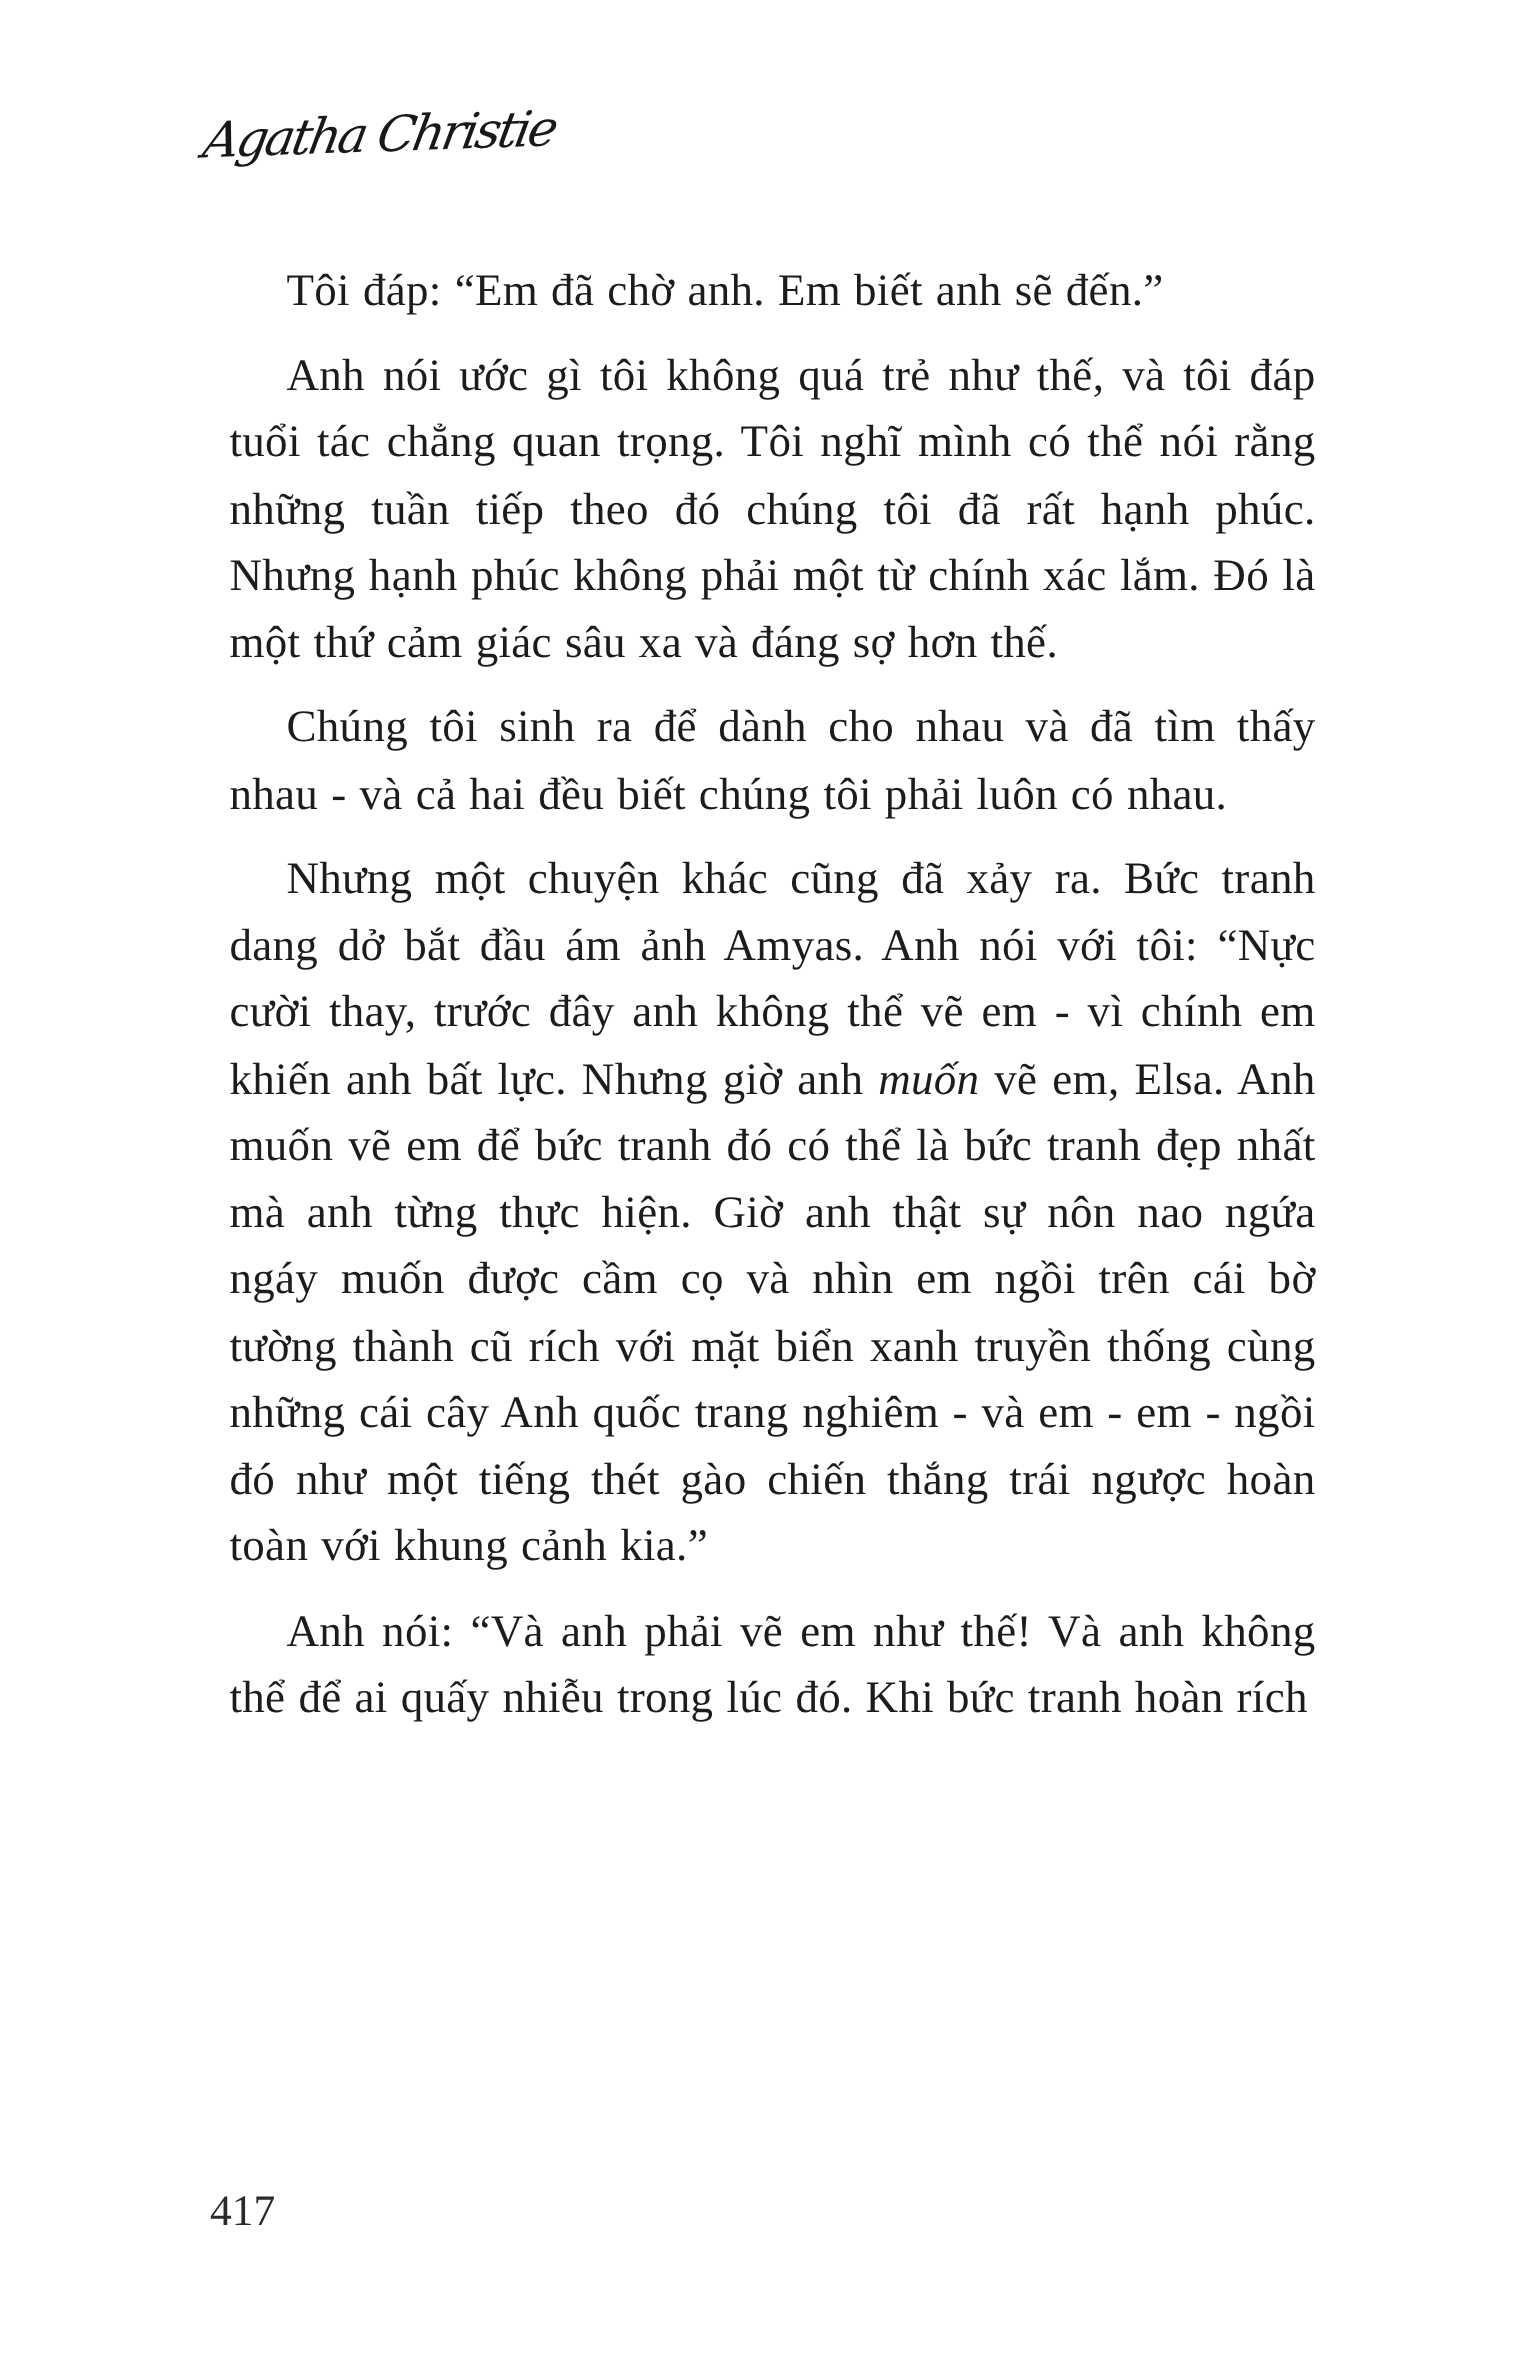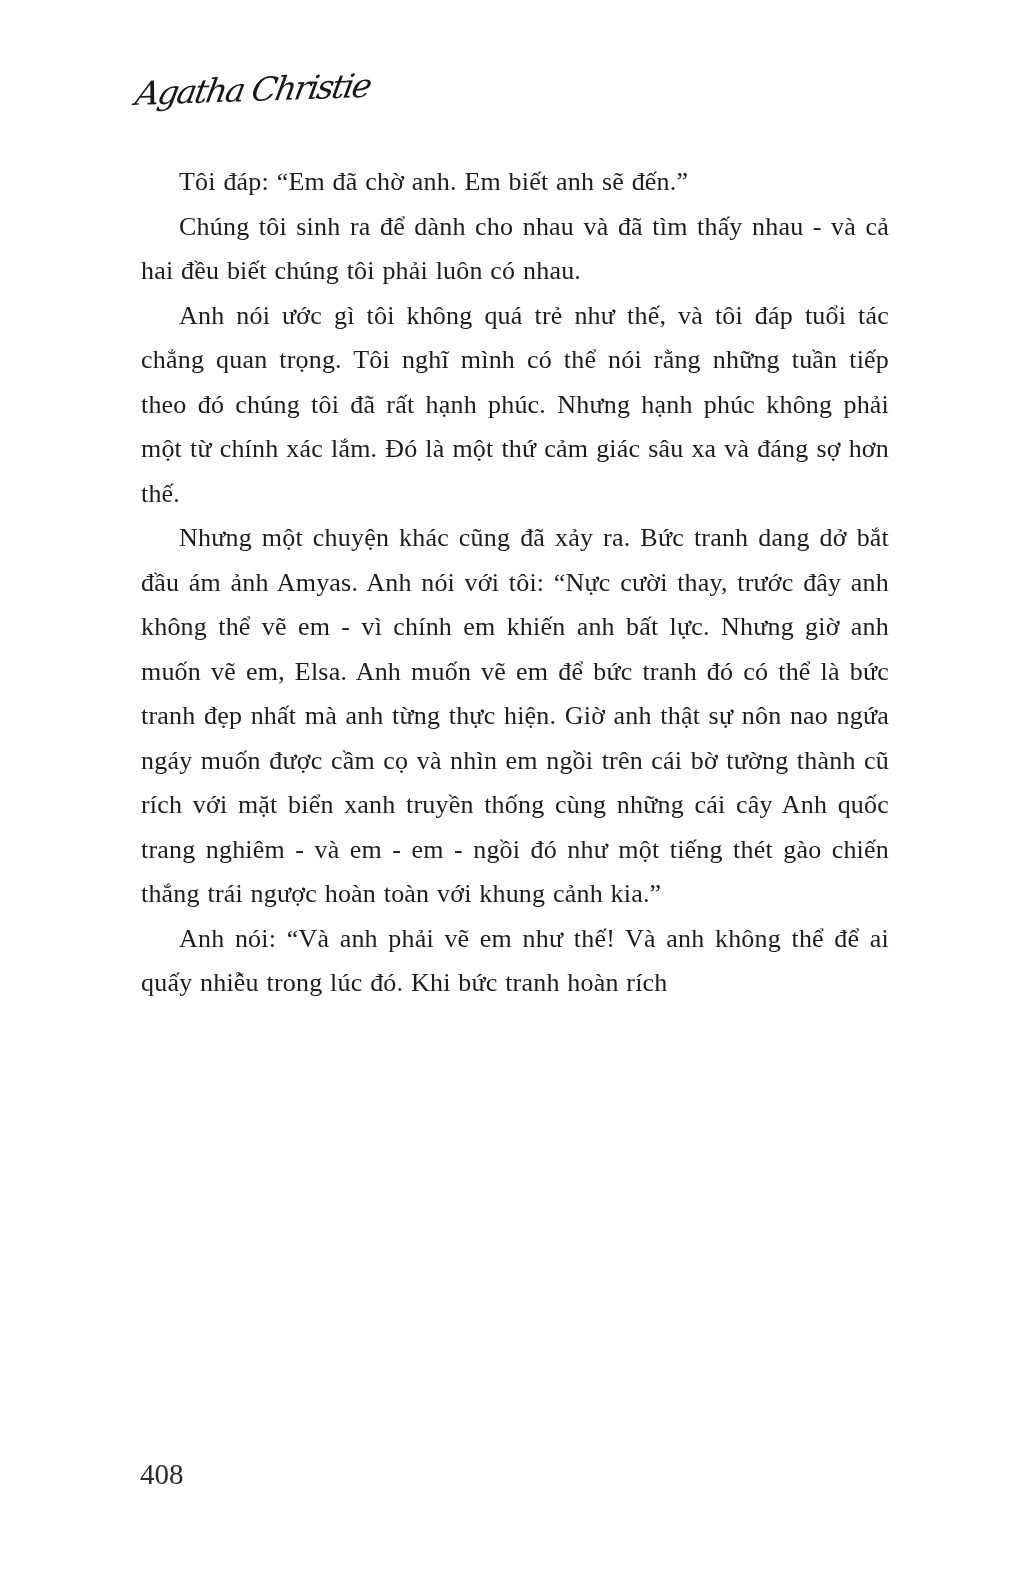--- a/index.html
+++ b/index.html
@@ -33,49 +33,50 @@
     transform-origin: left center;
   }
   .text-block {
     position: absolute;
     left: 141px;
     top: 160px;
     width: 748px;
     color: #1c1c1c;
   }
   .text-block p {
-    margin: 0;
+    margin: 12px;
     padding: 0;
-    font-size: 26px;
+    font-size: 30px;
     line-height: 44.5px;
     text-align: justify;
     text-indent: 38px;
     letter-spacing: 0.2px;
     word-spacing: 1px;
   }
   .text-block p span.italic {
+    font-style: italic;
   }
   .page-number {
     position: absolute;
     left: 140px;
     top: 1458px;
     font-size: 29px;
     color: #2a2a2a;
   }
 </style>
 </head>
 <body>
 
 <div class="page">
 
   <div class="signature">Agatha Christie</div>
 
   <main class="text-block">
       <p><span>Tôi đáp: “Em đã chờ anh. Em biết anh sẽ đến.”</span></p>
+      <p><span>Anh nói ước gì tôi không quá trẻ như thế, và tôi đáp tuổi tác chẳng quan trọng. Tôi nghĩ mình có thể nói rằng những tuần tiếp theo đó chúng tôi đã rất hạnh phúc. Nhưng hạnh phúc không phải một từ chính xác lắm. Đó là một thứ cảm giác sâu xa và đáng sợ hơn thế.</span></p>
       <p><span>Chúng tôi sinh ra để dành cho nhau và đã tìm thấy nhau - và cả hai đều biết chúng tôi phải luôn có nhau.</span></p>
-      <p><span>Anh nói ước gì tôi không quá trẻ như thế, và tôi đáp tuổi tác chẳng quan trọng. Tôi nghĩ mình có thể nói rằng những tuần tiếp theo đó chúng tôi đã rất hạnh phúc. Nhưng hạnh phúc không phải một từ chính xác lắm. Đó là một thứ cảm giác sâu xa và đáng sợ hơn thế.</span></p>
       <p><span>Nhưng một chuyện khác cũng đã xảy ra. Bức tranh dang dở bắt đầu ám ảnh Amyas. Anh nói với tôi: “Nực cười thay, trước đây anh không thể vẽ em - vì chính em khiến anh bất lực. Nhưng giờ anh </span><span class="italic">muốn</span><span> vẽ em, Elsa. Anh muốn vẽ em để bức tranh đó có thể là bức tranh đẹp nhất mà anh từng thực hiện. Giờ anh thật sự nôn nao ngứa ngáy muốn được cầm cọ và nhìn em ngồi trên cái bờ tường thành cũ rích với mặt biển xanh truyền thống cùng những cái cây Anh quốc trang nghiêm - và em - em - ngồi đó như một tiếng thét gào chiến thắng trái ngược hoàn toàn với khung cảnh kia.”</span></p>
       <p><span>Anh nói: “Và anh phải vẽ em như thế! Và anh không thể để ai quấy nhiễu trong lúc đó. Khi bức tranh hoàn rích</span></p>
     </main>
 
-  <div class="page-number">408</div>
+  <div class="page-number">417</div>
 
 </div>
 
 </body></html>

